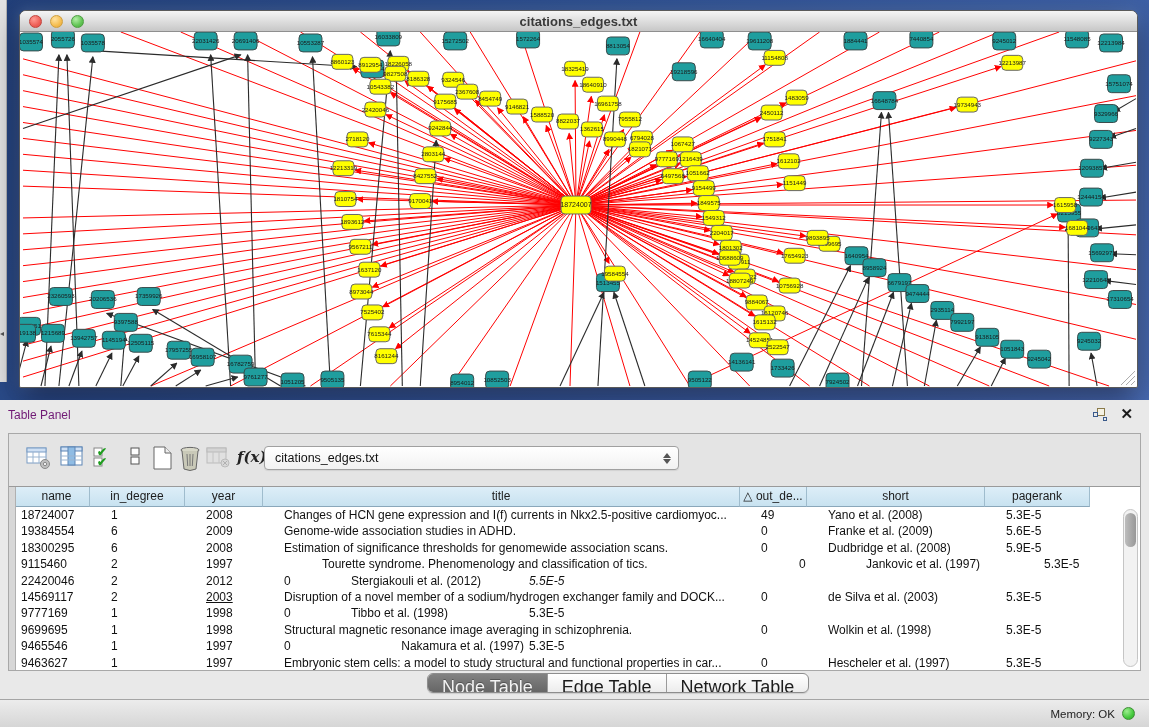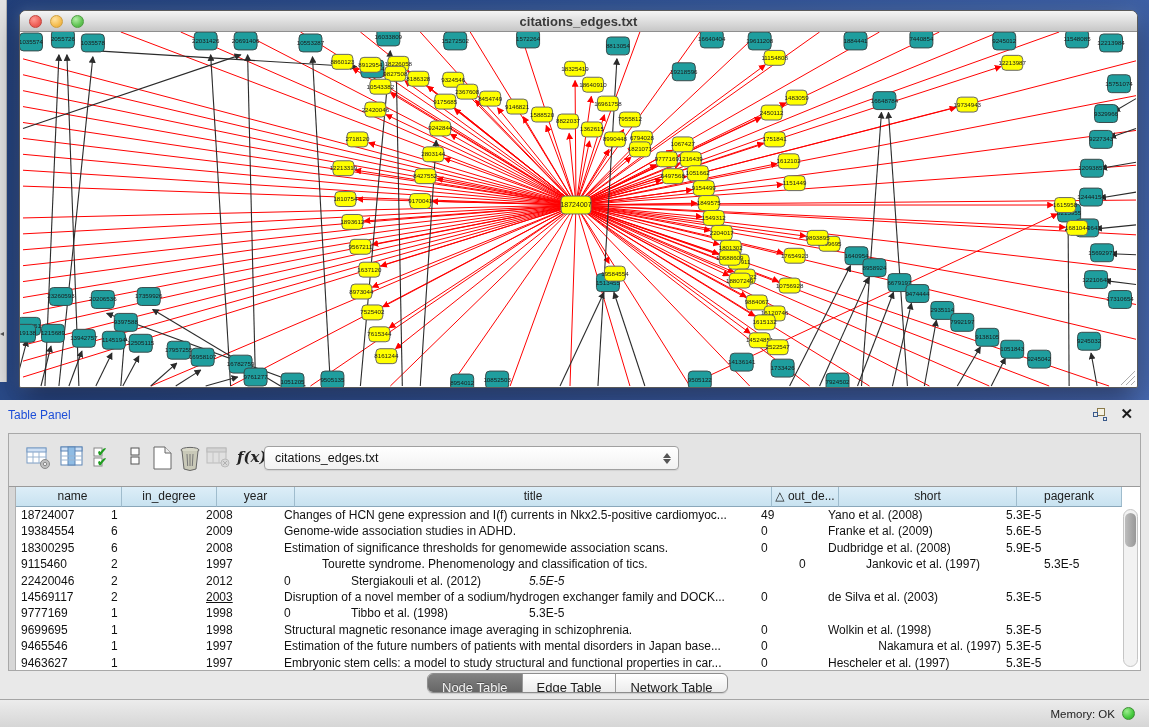--- a/index.html
+++ b/index.html
@@ -22,21 +22,21 @@
   .light.red { background:radial-gradient(circle at 35% 30%, #ff9a92, #ee5f57 60%, #d84a42); border:1px solid #c2443e; }
   .light.yellow { background:radial-gradient(circle at 35% 30%, #ffe2a0, #f5bd4f 60%, #e0a23a); border:1px solid #cf9f3d; }
   .light.green { background:radial-gradient(circle at 35% 30%, #b2eea5, #61c454 60%, #4aa93e); border:1px solid #4d9e41; }
   .win-title { position:absolute; left:0; right:0; top:3px; text-align:center; font-size:13px; font-weight:bold; color:#3a3a3a; }
   .canvas { position:absolute; left:0; top:21px; right:0; bottom:0; background:#fff; overflow:hidden; border-radius:0 0 2px 2px; }
   .canvas svg { position:absolute; left:0; top:0; width:100%; height:100%; }
 
   
   .table-panel { position:absolute; left:0; top:400px; width:1149px; height:299px; background:#e9e9e9; }
   .panel-header { position:absolute; left:0; top:0; width:100%; height:30px; background:#e9e9e9; }
-  .panel-title { position:absolute; left:8px; top:8px; font-size:12px; color:#1d4ed8; }
+  .panel-title { position:absolute; left:8px; top:8px; font-size:12px; color:#701a75; }
   .float-icon { position:absolute; right:42px; top:8px; width:14px; height:13px; }
   .float-icon .sq1 { position:absolute; left:4px; top:0; width:8px; height:8px; border:1px solid #8a7a4a; background:#f5f2e4; }
   .float-icon .sq2 { position:absolute; left:0; top:4px; width:5px; height:5px; border:1px solid #3a5a8a; }
   .float-icon .sq3 { position:absolute; right:0; bottom:0; width:4px; height:4px; border:1px solid #3a5a8a; }
   .close-x { position:absolute; right:16px; top:5px; font-size:15px; font-weight:bold; color:#1a1a1a; }
 
   .panel-body { position:absolute; left:8px; top:33px; width:1133px; height:238px; background:#e4e4e4; border:1px solid #a8a8a8; }
   .toolbar { position:absolute; left:0; top:0; width:100%; height:48px; }
   .tb-icon { position:absolute; top:10px; width:28px; height:28px; cursor:default; }
   .fx-label { font-family:"DejaVu Serif", serif; font-style:italic; font-weight:bold; font-size:15px; color:#222; }
@@ -54,21 +54,21 @@
     font-size:12px; color:#1c1c1c; text-align:center; line-height:19px; overflow:hidden; white-space:nowrap; }
   .tbody { position:absolute; left:7px; top:20px; }
   .tr { display:flex; height:16.4px; }
   .td { font-size:12px; color:#111; line-height:16.4px; padding-left:5px; overflow:hidden; white-space:nowrap; }
   .vscroll { position:absolute; right:2px; top:22px; width:15px; height:158px; background:#f2f2f2; border:1px solid #c5c5c5; border-radius:8px; }
   .vthumb { position:absolute; left:1px; top:3px; width:11px; height:34px; border-radius:6px; background:linear-gradient(90deg,#bdbdbd,#989898); }
 
   .tabbar { position:absolute; left:0; top:273px; width:100%; height:22px; }
   .seg-group { position:absolute; left:427px; top:0; display:flex; border:1px solid #8d8d8d; border-radius:6px; overflow:hidden;
     background:linear-gradient(#ffffff,#ececec); box-shadow:0 1px 1px rgba(0,0,0,0.12); height:20px; }
-  .seg { font-size:13px; color:#1c1c1c; line-height:19px; padding:4px 14px; border-left:1px solid #9a9a9a; white-space:nowrap; }
+  .seg { font-size:18px; color:#1c1c1c; line-height:19px; padding:4px 14px; border-left:1px solid #9a9a9a; white-space:nowrap; }
   .seg:first-child { border-left:none; }
   .seg.selected { background:linear-gradient(#828282,#666666); color:#f2f2f2; text-shadow:0 -1px 0 rgba(0,0,0,0.3); }
 
   
   .statusbar { position:absolute; left:0; top:699px; width:1149px; height:28px;
     background:linear-gradient(#ececec,#d6d6d6); border-top:1px solid #a5a5a5; }
   .mem-label { position:absolute; right:34px; top:8px; font-size:11.5px; color:#222; }
   .mem-dot { position:absolute; right:14px; top:7px; width:13px; height:13px; border-radius:50%;
     background:radial-gradient(circle at 35% 30%, #9dee8f, #45c93d 60%, #2fa42c); border:1px solid #3d8f34; }
 </style>
@@ -632,21 +632,21 @@
           <span class="stepper">
               <span class="up"></span>
               <span class="dn"></span>
             </span>
         </div>
       </div>
 
       <div class="grid-area">
         <div class="row-gutter"></div>
         <div class="thead" id="thead">
-            <div class="th" style="width: 106px; padding-left: 8px;">name</div>
+            <div class="th" style="width: 74px; padding-left: 8px;">name</div>
             <div class="th" style="width: 95px;">in_degree</div>
             <div class="th" style="width: 78px;">year</div>
             <div class="th" style="width: 477px;">title</div>
             <div class="th" style="width: 67px;">△ out_de...</div>
             <div class="th" style="width: 178px;">short</div>
             <div class="th" style="width: 105px;">pagerank</div>
           </div>
         <div class="tbody" id="tbody">
             <div class="tr">
               <div class="td" style="width: 90px;">18724007</div>
@@ -715,21 +715,20 @@
               <div class="td" style="width: 78px;">1998</div>
               <div class="td" style="width: 477px;">Structural magnetic resonance image averaging in schizophrenia.</div>
               <div class="td" style="width: 67px;">0</div>
               <div class="td" style="width: 178px;">Wolkin et al. (1998)</div>
               <div class="td" style="width: 105px;">5.3E-5</div>
             </div>
             <div class="tr">
               <div class="td" style="width: 90px;">9465546</div>
               <div class="td" style="width: 95px;">1</div>
               <div class="td" style="width: 78px;">1997</div>
-              <div class="td" style="width: 477px;">Estimation of the future numbers of patients with mental disorders in Japan base...</div>
               <div class="td" style="width: 67px;">0</div>
               <div class="td" style="width: 178px; text-align: right;">Nakamura et al. (1997)</div>
               <div class="td" style="width: 105px;">5.3E-5</div>
             </div>
             <div class="tr">
               <div class="td" style="width: 90px;">9463627</div>
               <div class="td" style="width: 95px;">1</div>
               <div class="td" style="width: 78px;">1997</div>
               <div class="td" style="width: 477px;">Embryonic stem cells: a model to study structural and functional properties in car...</div>
               <div class="td" style="width: 67px;">0</div>

